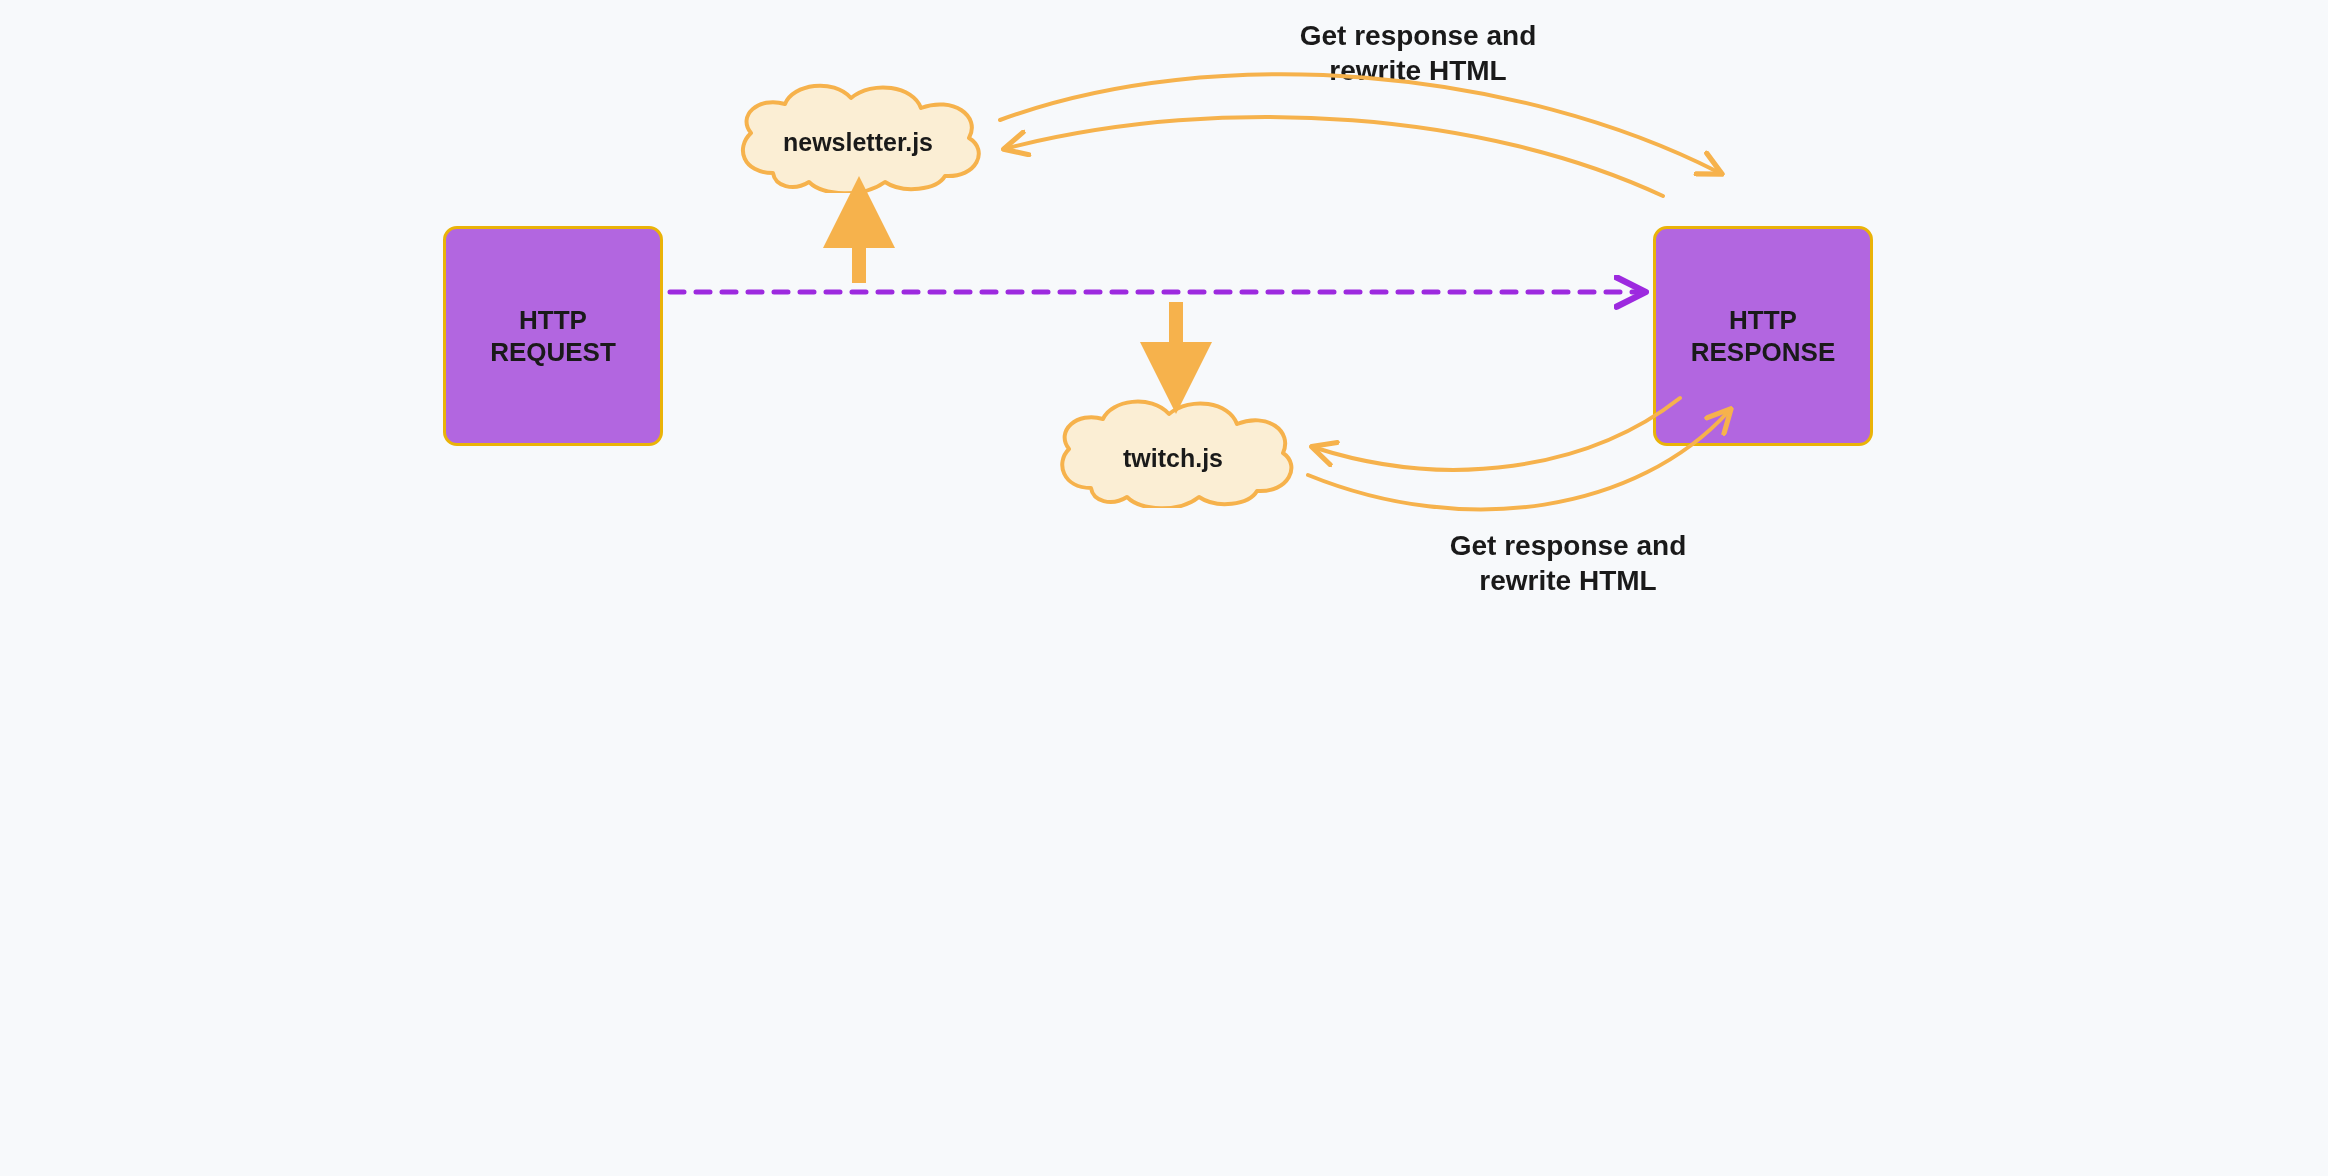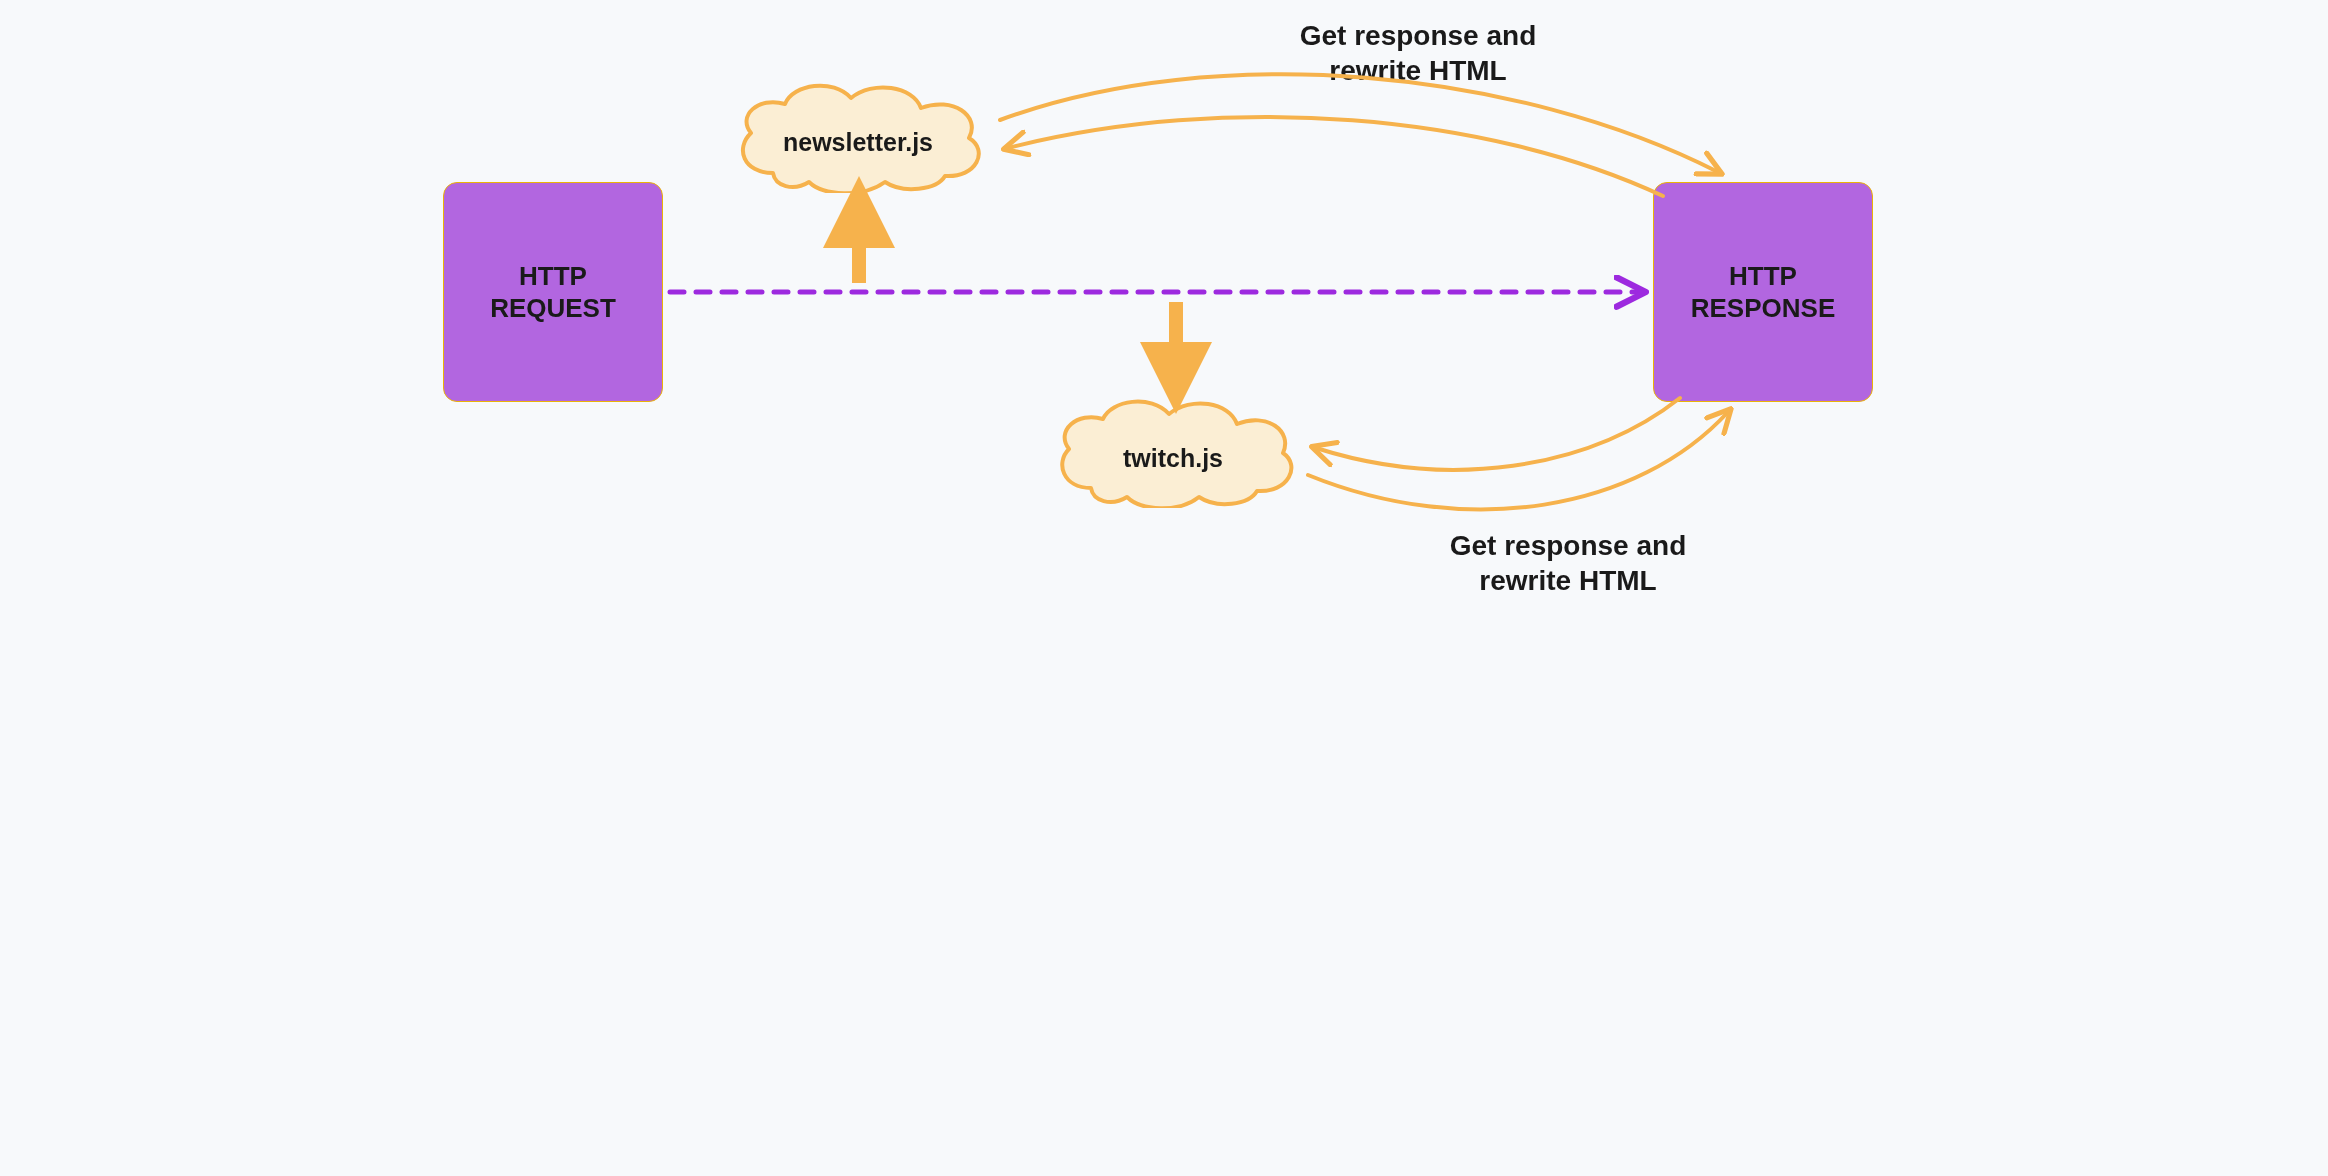--- a/index.html
+++ b/index.html
@@ -13,31 +13,32 @@
   .canvas {
     position: relative;
     width: 1552px;
     height: 784px;
     margin: 0 auto;
     background: #f7f9fb;
   }
   .box {
     position: absolute;
     background: #b266e0;
-    border: 1px solid #eab308;
+    border: 3px solid #eab308;
     border-radius: 14px;
     display: flex;
     align-items: center;
     justify-content: center;
     text-align: center;
     font-weight: 700;
     font-size: 26px;
     color: #1a1a1a;
     line-height: 1.25;
     box-sizing: border-box;
+    margin-top: 44px;
   }
   .cloud {
     position: absolute;
     display: flex;
     align-items: center;
     justify-content: center;
     font-weight: 700;
     font-size: 25px;
     color: #1a1a1a;
   }

